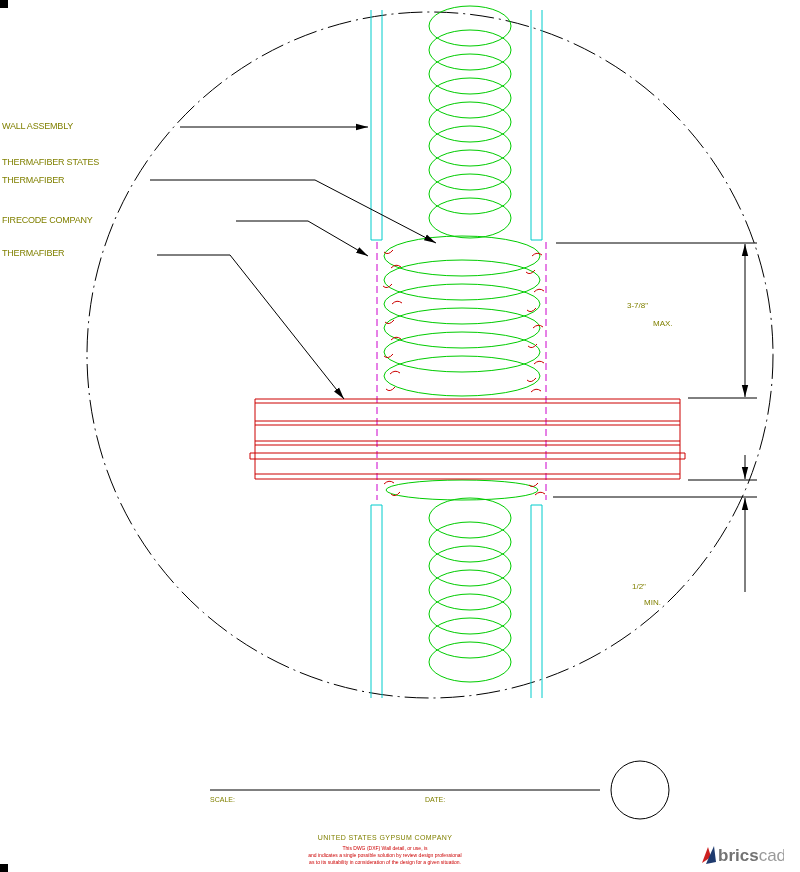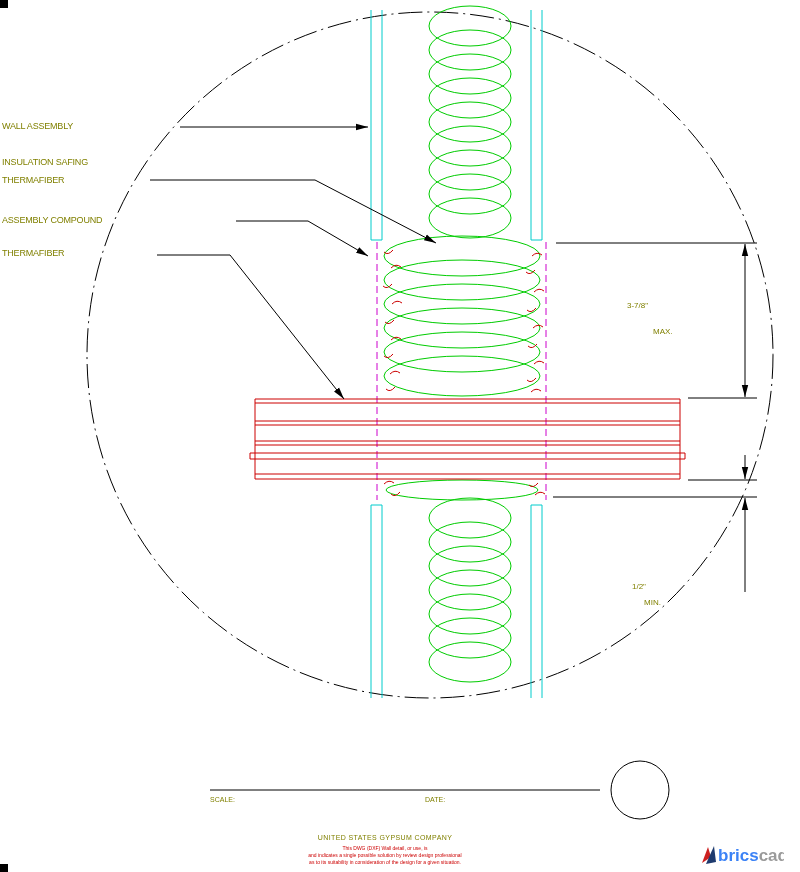--- a/index.html
+++ b/index.html
@@ -8,22 +8,22 @@
     font-family:"Liberation Sans", sans-serif;overflow:hidden;
   }
   .canvas svg{position:absolute;left:0;top:0;}
   .t{position:absolute;color:#808000;white-space:pre;line-height:1;}
   .lbl{font-size:9px;letter-spacing:-0.2px;}
   .dim{font-size:8px;}
   .small{font-size:7px;}
   .company{font-size:7px;letter-spacing:0.4px;text-align:center;width:200px;}
   .disc{position:absolute;color:#cc0000;font-size:5px;line-height:7px;text-align:center;width:230px;white-space:nowrap;overflow:visible;}
   .logo{position:absolute;left:718px;top:847px;font-size:17px;line-height:1;white-space:nowrap;}
-  .logo .b{font-weight:700;color:#3b82f6;}
-  .logo .c{font-weight:700;color:#9a9a9a;margin-top:24px;}
+  .logo .b{font-weight:700;color:#737373;}
+  .logo .c{font-weight:400;color:#9a9a9a;margin-top:24px;}
 </style>
 </head>
 <body>
 
 <div class="canvas">
 
   <svg width="800" height="872" viewBox="0 0 800 872">
     <defs>
       <marker id="arr" viewBox="0 0 12 8" refX="12" refY="4" markerWidth="12" markerHeight="8" orient="auto">
         <path d="M0,0.8 L12,4 L0,7.2 Z" fill="#000"></path>
@@ -131,27 +131,27 @@
       <circle cx="640" cy="790" r="29"></circle>
     </g>
 
     <g>
       <path d="M702,863 L708,847 L711,857 Z" fill="#cc2020"></path>
       <path d="M706,864 L714,846 L716,862 Z" fill="#1e3a6e"></path>
     </g>
   </svg>
 
   <div class="t lbl" style="left:2px;top:122px">WALL ASSEMBLY</div>
-  <div class="t lbl" style="left:2px;top:158px">INSULATION SAFING</div>
+  <div class="t lbl" style="left:2px;top:158px">THERMAFIBER STATES</div>
   <div class="t lbl" style="left:2px;top:176px">THERMAFIBER</div>
-  <div class="t lbl" style="left:2px;top:216px">ASSEMBLY COMPOUND</div>
+  <div class="t lbl" style="left:2px;top:216px">FIRECODE COMPANY</div>
   <div class="t lbl" style="left:2px;top:249px">THERMAFIBER</div>
 
   <div class="t dim" style="left:627px;top:302px">3-7/8"</div>
-  <div class="t dim" style="left:653px;top:328px">MAX.</div>
+  <div class="t dim" style="left:653px;top:320px">MAX.</div>
   <div class="t dim" style="left:632px;top:583px">1/2"</div>
   <div class="t dim" style="left:644px;top:599px">MIN.</div>
 
   <div class="t small" style="left:210px;top:796px">SCALE:</div>
   <div class="t small" style="left:425px;top:796px">DATE:</div>
   <div class="t company" style="left:285px;top:834px">UNITED STATES GYPSUM COMPANY</div>
   <div class="disc" style="left:270px;top:845px">This DWG (DXF) Wall detail, or use, is</div>
   <div class="disc" style="left:270px;top:852px">and indicates a single possible solution by review design professional</div>
   <div class="disc" style="left:270px;top:859px">as to its suitability in consideration of the design for a given situation.</div>
 

